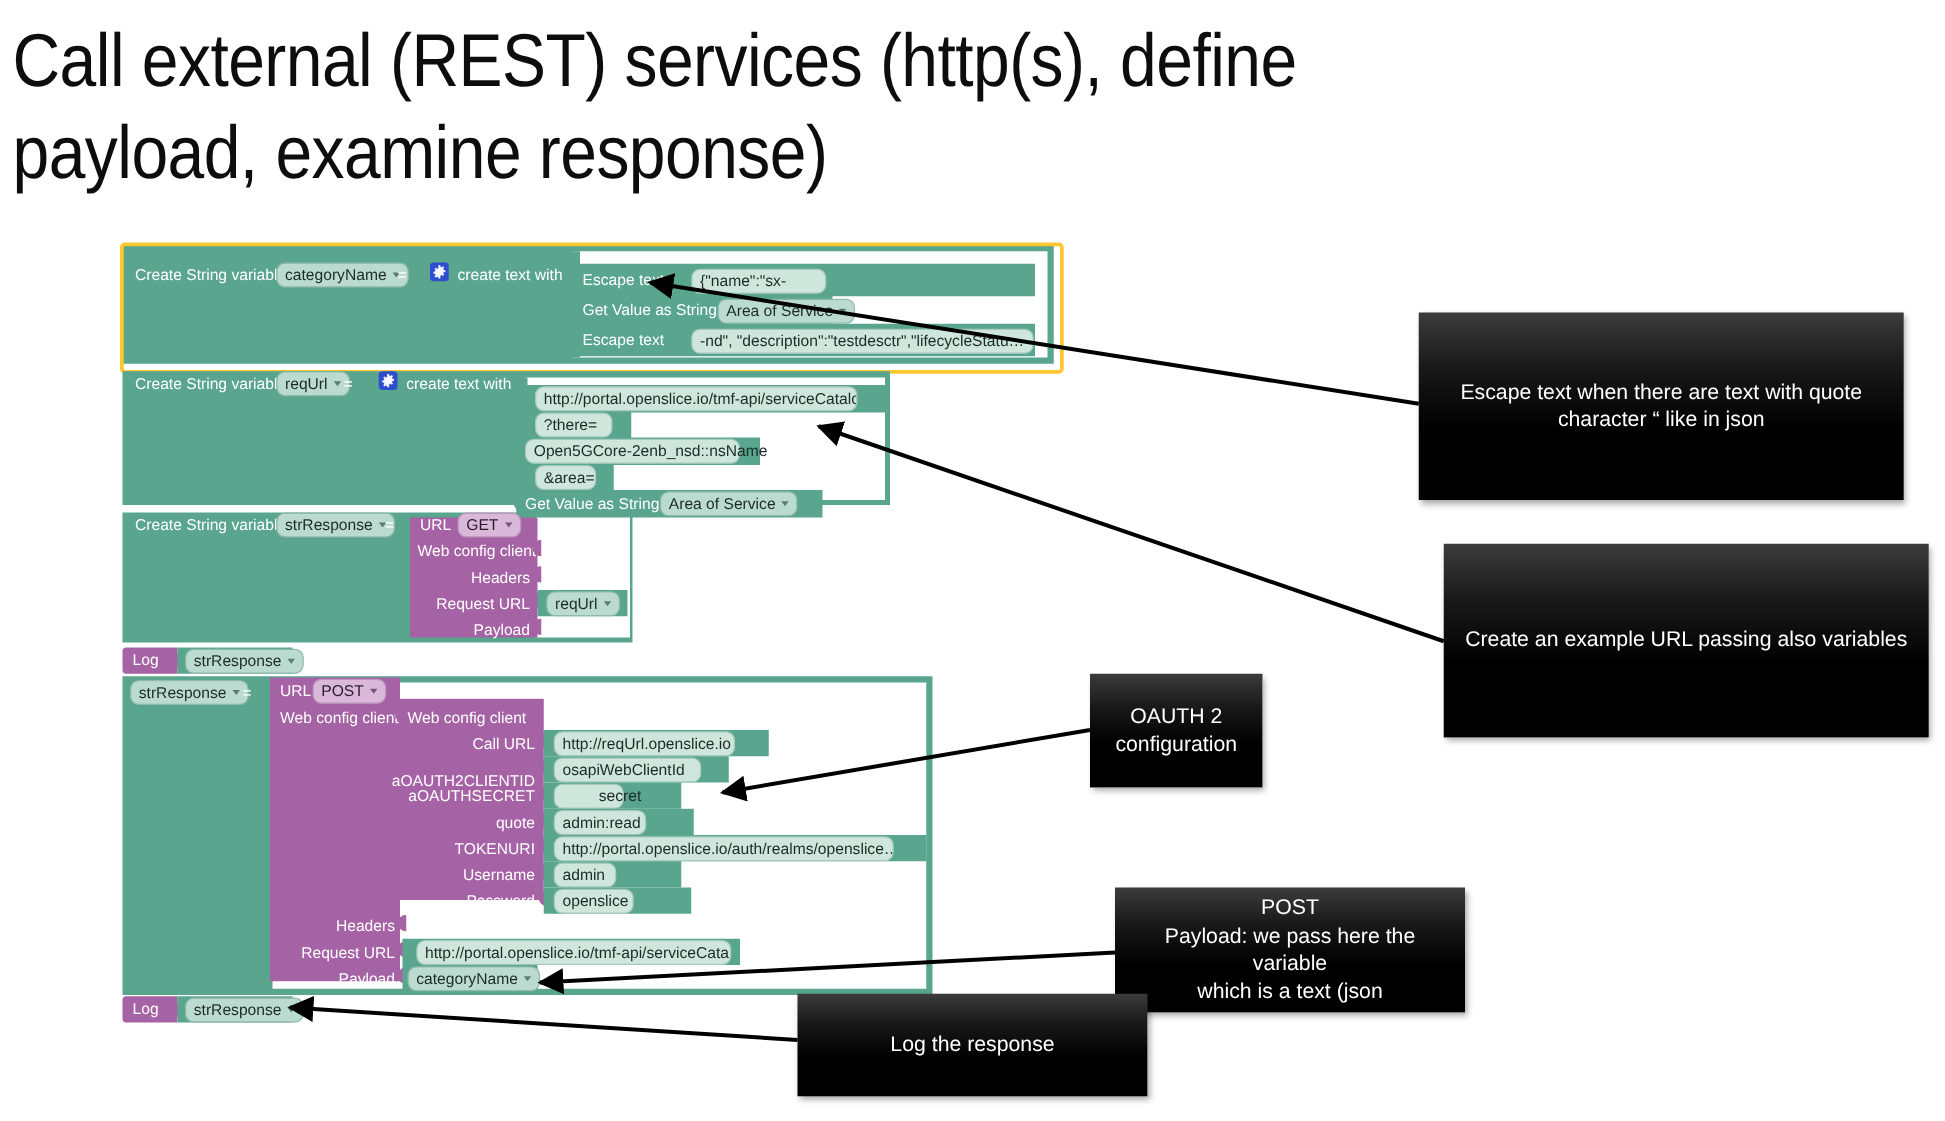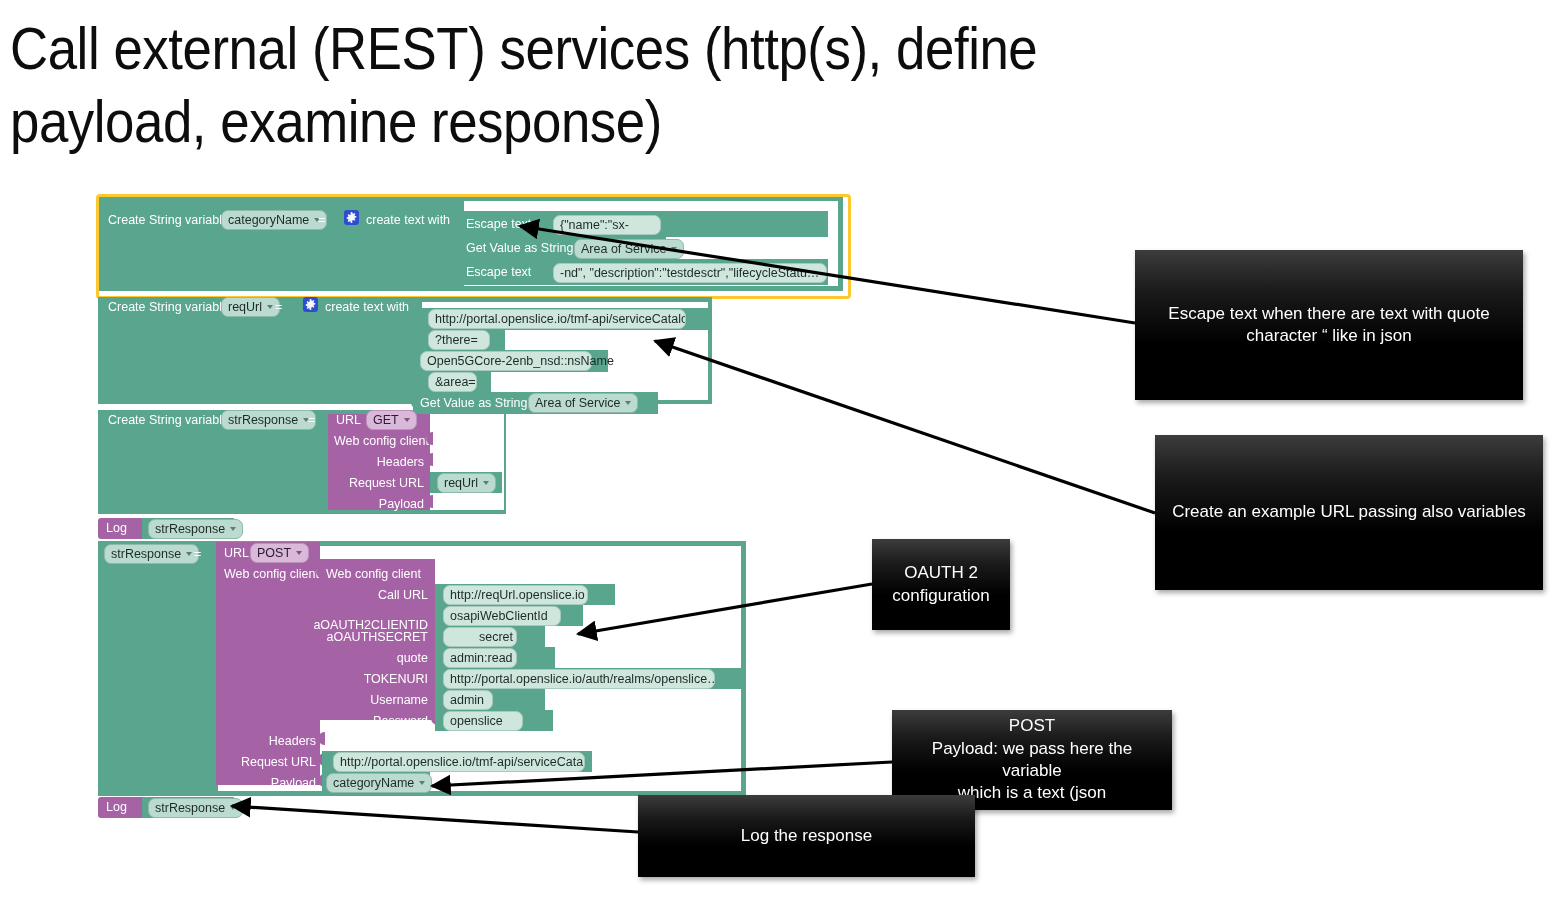--- a/index.html
+++ b/index.html
@@ -233,41 +233,41 @@
   <div class="fld lt" style="left:345px;top:389px;width:145px;">http://reqUrl.openslice.io</div>
 
   <div class="lbl r" style="left:212px;top:422px;width:118px;">aOAUTH2CLIENTID</div>
   <div class="plug p" style="left:333px;top:411px;"></div>
   <div class="blk green" style="left:337px;top:409px;width:148px;height:21px;"></div>
   <div class="fld lt" style="left:345px;top:410px;width:118px;">osapiWebClientId</div>
 
   <div class="lbl r" style="left:212px;top:434px;width:118px;">aOAUTHSECRET</div>
   <div class="plug p" style="left:333px;top:432px;"></div>
   <div class="blk green" style="left:337px;top:430px;width:110px;height:21px;"></div>
-  <div class="fld lt" style="left:345px;top:431px;width:74px;padding-left:35px;">secret</div>
+  <div class="fld lt" style="left:345px;top:431px;width:56px;padding-left:35px;">secret</div>
 
   <div class="lbl r" style="left:222px;top:455px;width:108px;">quote</div>
   <div class="plug p" style="left:333px;top:453px;"></div>
   <div class="blk green" style="left:337px;top:451px;width:120px;height:21px;"></div>
   <div class="fld lt" style="left:345px;top:452px;width:74px;">admin:read</div>
 
   <div class="lbl r" style="left:222px;top:476px;width:108px;">TOKENURI</div>
   <div class="plug p" style="left:333px;top:474px;"></div>
   <div class="blk green" style="left:337px;top:472px;width:306px;height:21px;"></div>
   <div class="fld lt" style="left:345px;top:473px;width:272px;overflow:hidden;">http://portal.openslice.io/auth/realms/openslice…</div>
 
   <div class="lbl r" style="left:222px;top:497px;width:108px;">Username</div>
   <div class="plug p" style="left:333px;top:495px;"></div>
   <div class="blk green" style="left:337px;top:493px;width:110px;height:21px;"></div>
   <div class="fld lt" style="left:345px;top:494px;width:50px;">admin</div>
 
   <div class="lbl r" style="left:222px;top:518px;width:108px;">Password</div>
   <div class="plug p" style="left:333px;top:516px;"></div>
   <div class="blk green" style="left:337px;top:514px;width:118px;height:21px;"></div>
-  <div class="fld lt" style="left:345px;top:515px;width:80px;">openslice</div>
+  <div class="fld lt" style="left:345px;top:515px;width:64px;">openslice</div>
 
   <div class="lbl r" style="left:118px;top:538px;width:100px;">Headers</div>
   <div class="plug p" style="left:220px;top:536px;"></div>
 
   <div class="lbl r" style="left:118px;top:559px;width:100px;">Request URL</div>
   <div class="plug p" style="left:220px;top:557px;"></div>
   <div class="blk green" style="left:224px;top:555px;width:270px;height:21px;"></div>
   <div class="fld lt" style="left:235px;top:556px;width:252px;overflow:hidden;">http://portal.openslice.io/tmf-api/serviceCatalo…</div>
 
   <div class="lbl r" style="left:118px;top:580px;width:100px;">Payload</div>
@@ -291,21 +291,21 @@
 
 <div class="callout" style="left:1155px;top:435px;width:388px;height:155px;">Create an example URL passing also variables</div>
 
 <div class="callout" style="left:872px;top:539px;width:138px;height:91px;">OAUTH 2
 configuration</div>
 
 <div class="callout" style="left:892px;top:710px;width:280px;height:100px;">POST
 Payload: we pass here the variable
 which is a text (json</div>
 
-<div class="callout" style="left:638px;top:795px;width:337px;height:82px;">Log the response</div>
+<div class="callout" style="left:638px;top:795px;width:280px;height:82px;">Log the response</div>
 
 <svg id="arrows" viewBox="0 0 1556 897">
   <defs>
     <marker id="ah" viewBox="0 0 10 10" refX="9" refY="5" markerWidth="6.5" markerHeight="6.5" orient="auto-start-reverse">
       <path d="M 0 0 L 10 5 L 0 10 z" fill="#000000"></path>
     </marker>
   </defs>
   <line x1="1135" y1="323" x2="520" y2="226" stroke="#000" stroke-width="3.2" marker-end="url(#ah)"></line>
   <line x1="1155" y1="513" x2="655" y2="341" stroke="#000" stroke-width="3.2" marker-end="url(#ah)"></line>
   <line x1="872" y1="584" x2="578" y2="634" stroke="#000" stroke-width="3.2" marker-end="url(#ah)"></line>

